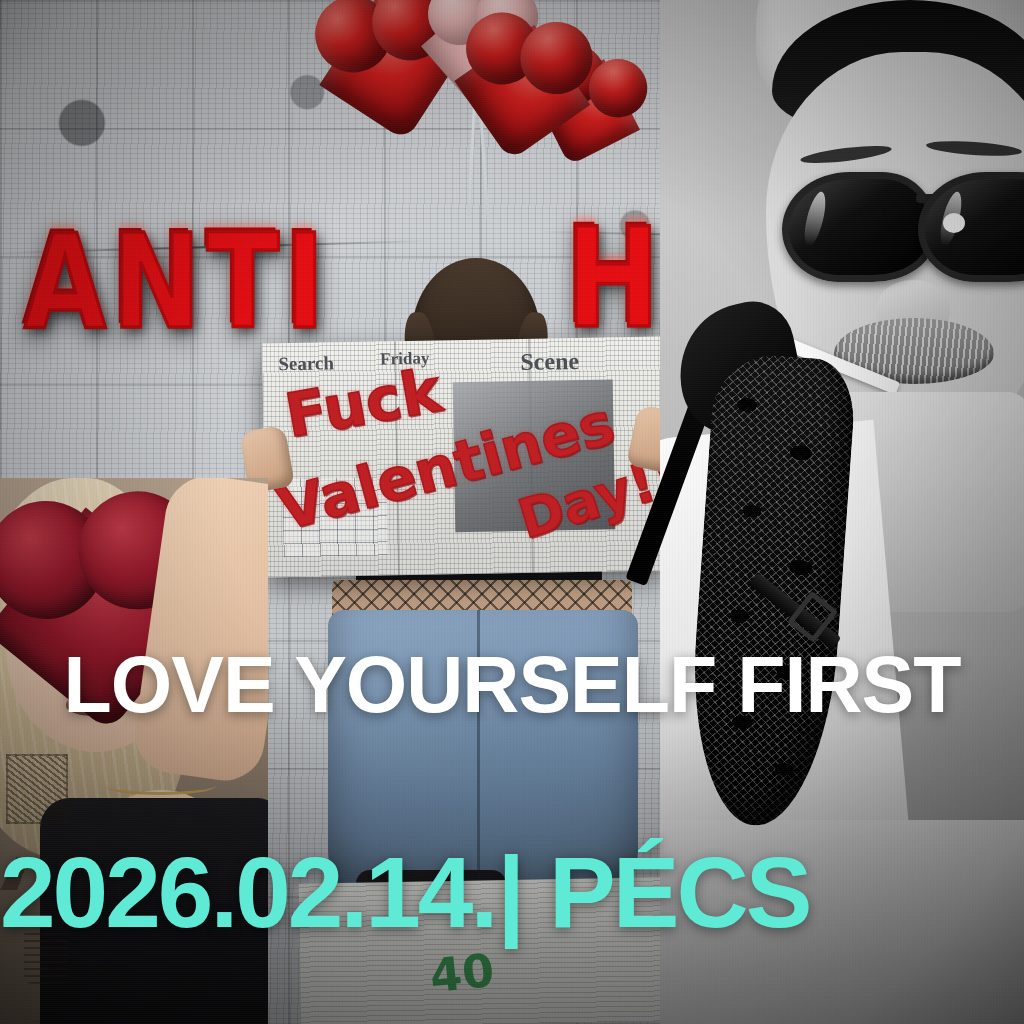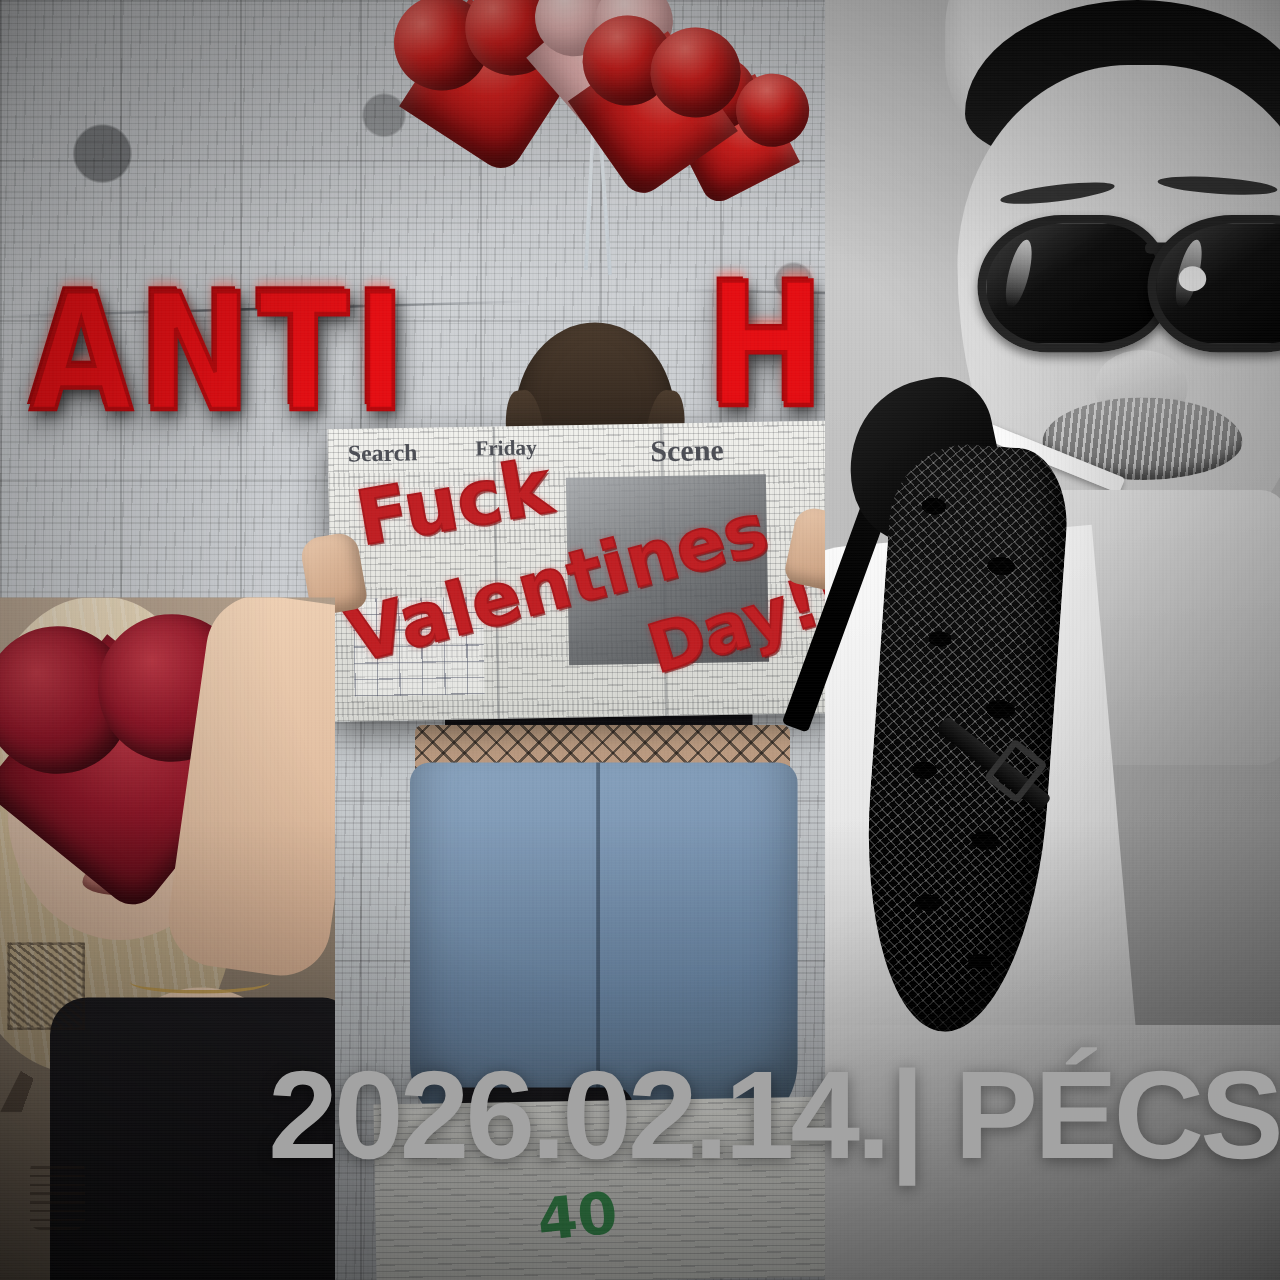--- a/index.html
+++ b/index.html
@@ -421,21 +421,21 @@
     font-weight:700;
     line-height:.94;
     letter-spacing:-1px;
     text-shadow:0 3px 12px rgba(0,0,0,.40);
     white-space:nowrap;
   }
   .t1{font-size:79px;transform:scaleX(1.0);}
   .t2{font-size:79px;}
   .dateblock{
     position:absolute;left:0;right:0;top:842px;z-index:12;
-    text-align:right;color:#a3a3a3;
+    text-align:left;color:#5eead4;
     font-family:"Liberation Sans","DejaVu Sans",sans-serif;
     font-weight:700;
     font-size:100px;
     line-height:1;
     letter-spacing:-3px;
     text-shadow:0 3px 12px rgba(0,0,0,.40);
     white-space:nowrap;
   }
   .dateblock .sep{padding:0 2px;}
 </style>
@@ -548,19 +548,20 @@
     <div class="shaft"></div>
     <div class="floral"></div>
     <div class="strap"></div>
     <div class="buckle"></div>
   </div>
 
   <div class="grade"></div>
   <div class="grain"></div>
 
   <div class="titleblock">
+    <div class="t-line t1">LOVE YOURSELF FIRST</div>
   </div>
 
   <div class="dateblock">
     <span>2026.02.14.</span><span class="sep">|</span> <span>PÉCS</span>
   </div>
 
 </div>
 
 </body></html>

